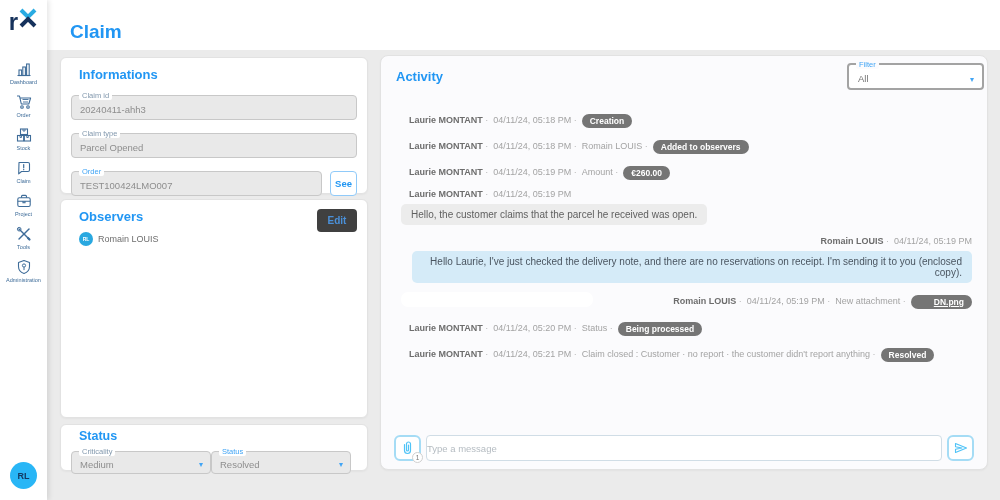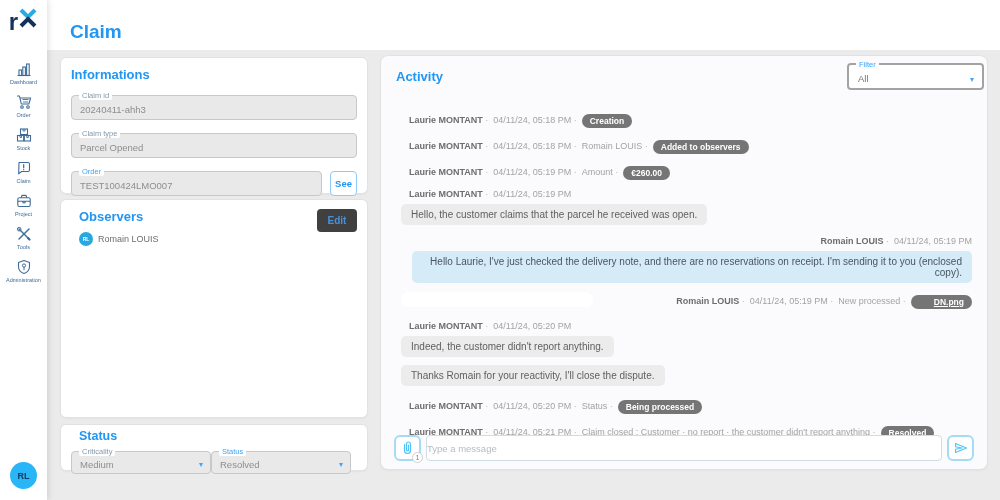--- a/index.html
+++ b/index.html
@@ -22,21 +22,21 @@
   
   .header { position:absolute; left:47px; top:0; width:953px; height:50px; background:#ffffff; }
   .page-title { position:absolute; left:23px; top:21px; font-size:19px; font-weight:bold; color:#2196f3; }
 
   
   .card { position:absolute; background:#ffffff; border:1px solid #e2e2e2; border-radius:6px;
           box-shadow:0 1px 2px rgba(0,0,0,.04); }
   .card-title { color:#2196f3; font-weight:bold; font-size:13px; }
 
   .card-informations { left:60px; top:57px; width:308px; height:137px; padding:9px 10px 0 10px; }
-  .card-informations .card-title { }
+  .card-informations .card-title { margin-left:8px; }
   .card-observers { left:60px; top:199px; width:308px; height:219px; padding:9px 10px 0 10px; }
   .card-observers .card-title { margin-left:8px; }
   .card-status { left:60px; top:424px; width:308px; height:47px; padding:4px 10px 0 10px; }
   .card-status .card-title { margin-left:8px; font-size:12.5px; }
 
   
   .field { position:relative; background:#e9e9e9; border:1px solid #c8c8c8; border-radius:4px; height:25px; }
   .field-label { position:absolute; top:-5px; left:7px; font-size:7.5px; background:#ffffff; padding:0 3px;
                  border-radius:2px; color:#8298ad; white-space:nowrap; }
   .field-label.blue { color:#42a5f5; }
@@ -272,31 +272,24 @@
     <div class="msg-right">
       <div class="meta right">
         <span class="u">Romain LOUIS</span><span>04/11/24, 05:19 PM</span>
       </div>
       <div class="bubble blue">Hello Laurie, I've just checked the delivery note, and there are no reservations on receipt. I'm sending it to you (enclosed copy).</div>
     </div>
 
     <div class="attach-row">
       <div class="attach-preview"></div>
       <div class="meta attach-meta">
-        <span class="u">Romain LOUIS</span><span>04/11/24, 05:19 PM</span><span>New processed</span><span><span class="badge underline">DN.png</span></span>
+        <span class="u">Romain LOUIS</span><span>04/11/24, 05:19 PM</span><span>New attachment</span><span><span class="badge underline">DN.png</span></span>
       </div>
     </div>
 
-    <div class="msg-left bubble-stack" style="margin-top:12px;">
-      <div class="meta">
-        <span class="u">Laurie MONTANT</span><span>04/11/24, 05:20 PM</span>
-      </div>
-      <div class="bubble gray">Indeed, the customer didn't report anything.</div>
-      <div class="bubble gray">Thanks Romain for your reactivity, I'll close the dispute.</div>
-    </div>
 
     <div class="meta ev" style="margin-top:14px;">
       <span class="u">Laurie MONTANT</span><span>04/11/24, 05:20 PM</span><span>Status</span><span><span class="badge">Being processed</span></span>
     </div>
 
     <div class="meta ev">
       <span class="u">Laurie MONTANT</span><span>04/11/24, 05:21 PM</span><span>Claim closed : Customer · no report · the customer didn't report anything</span><span><span class="badge">Resolved</span></span>
     </div>
 
   </div>

